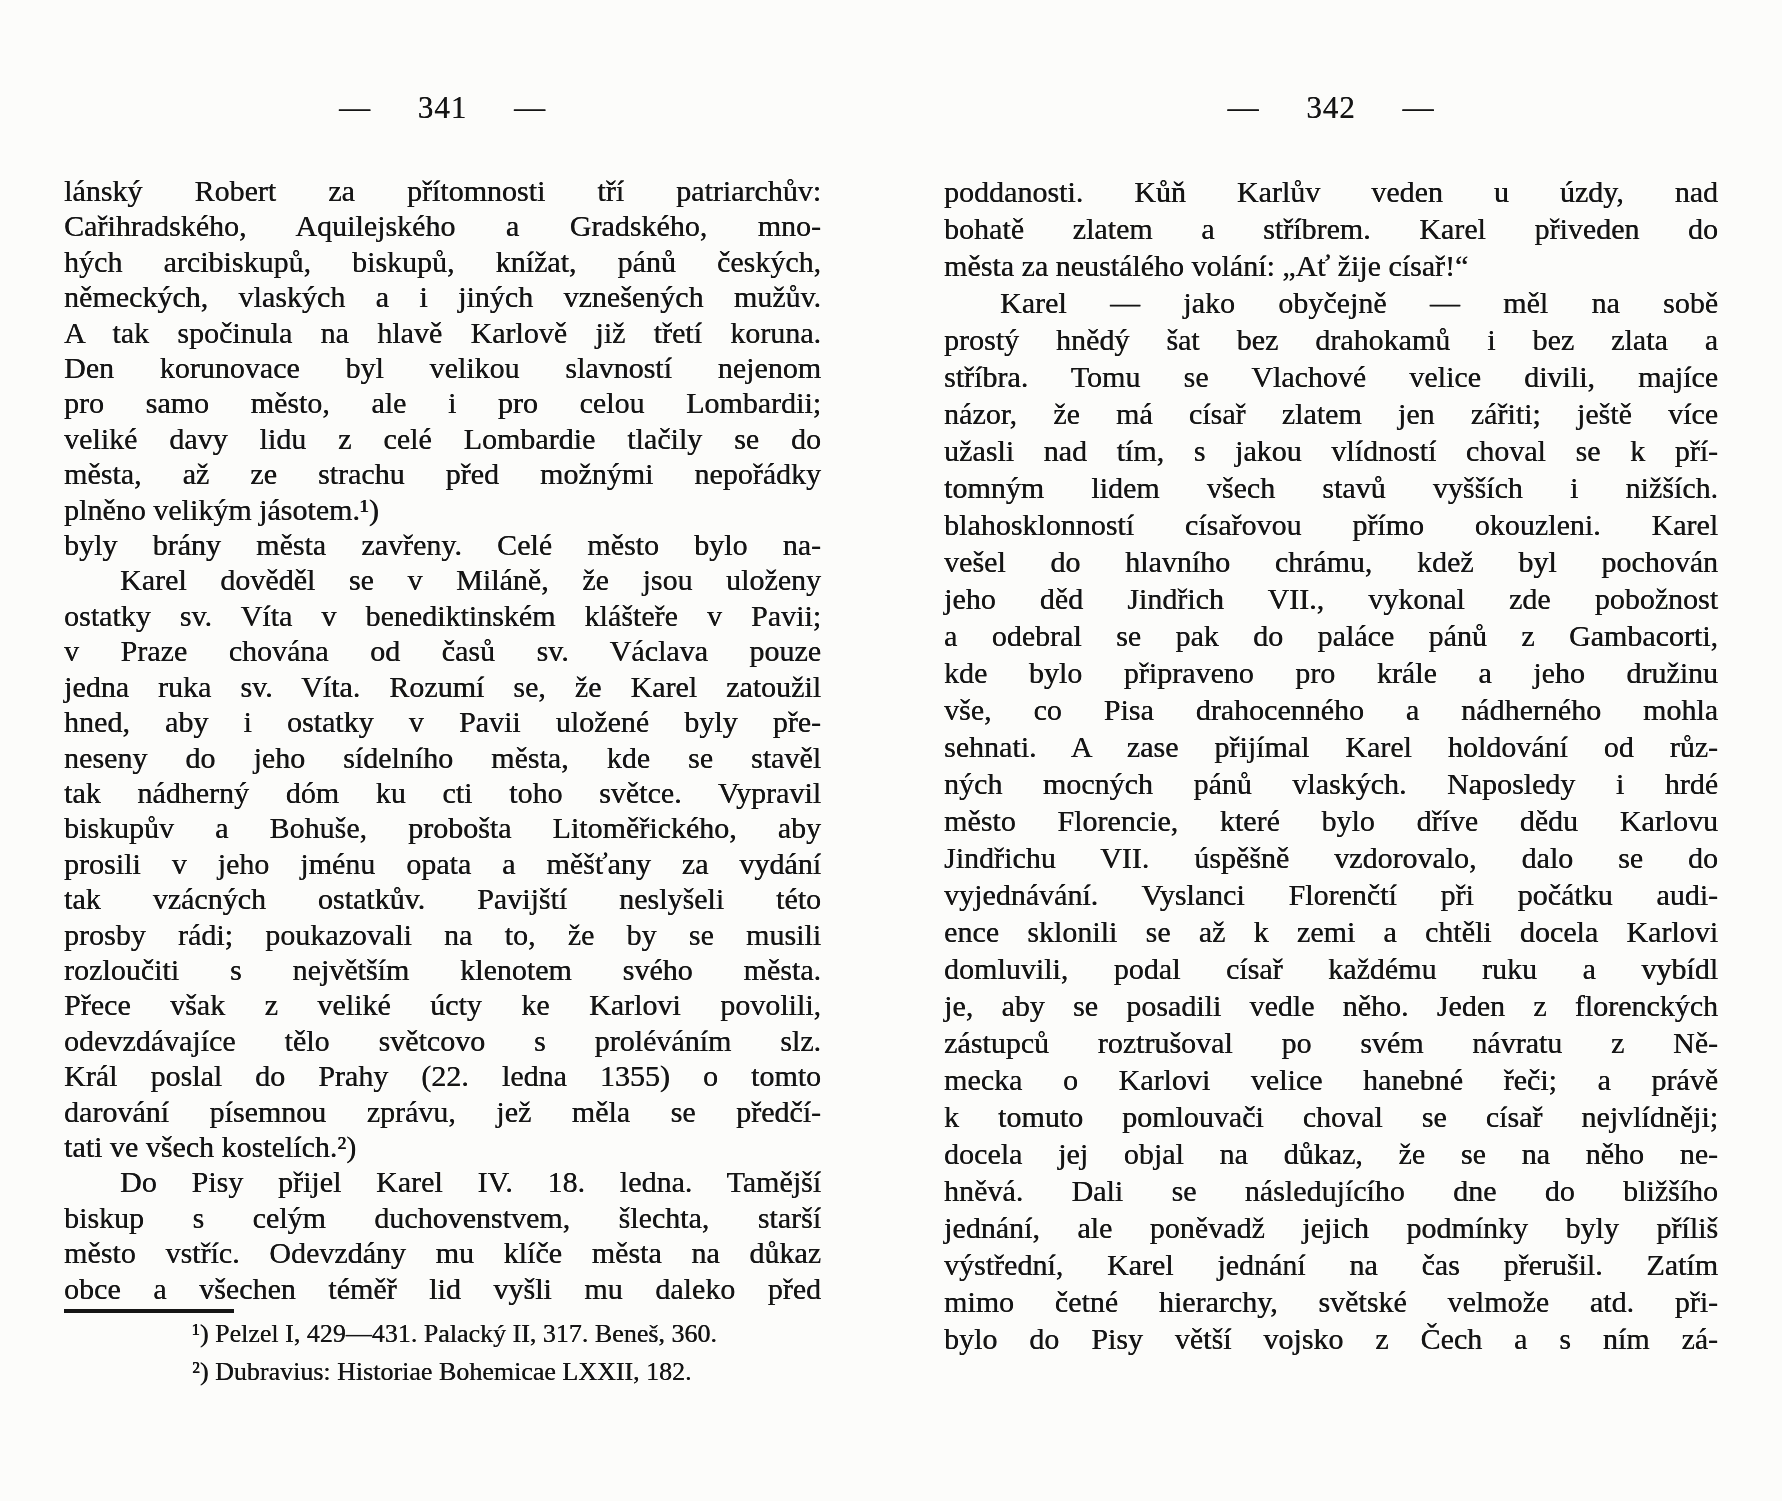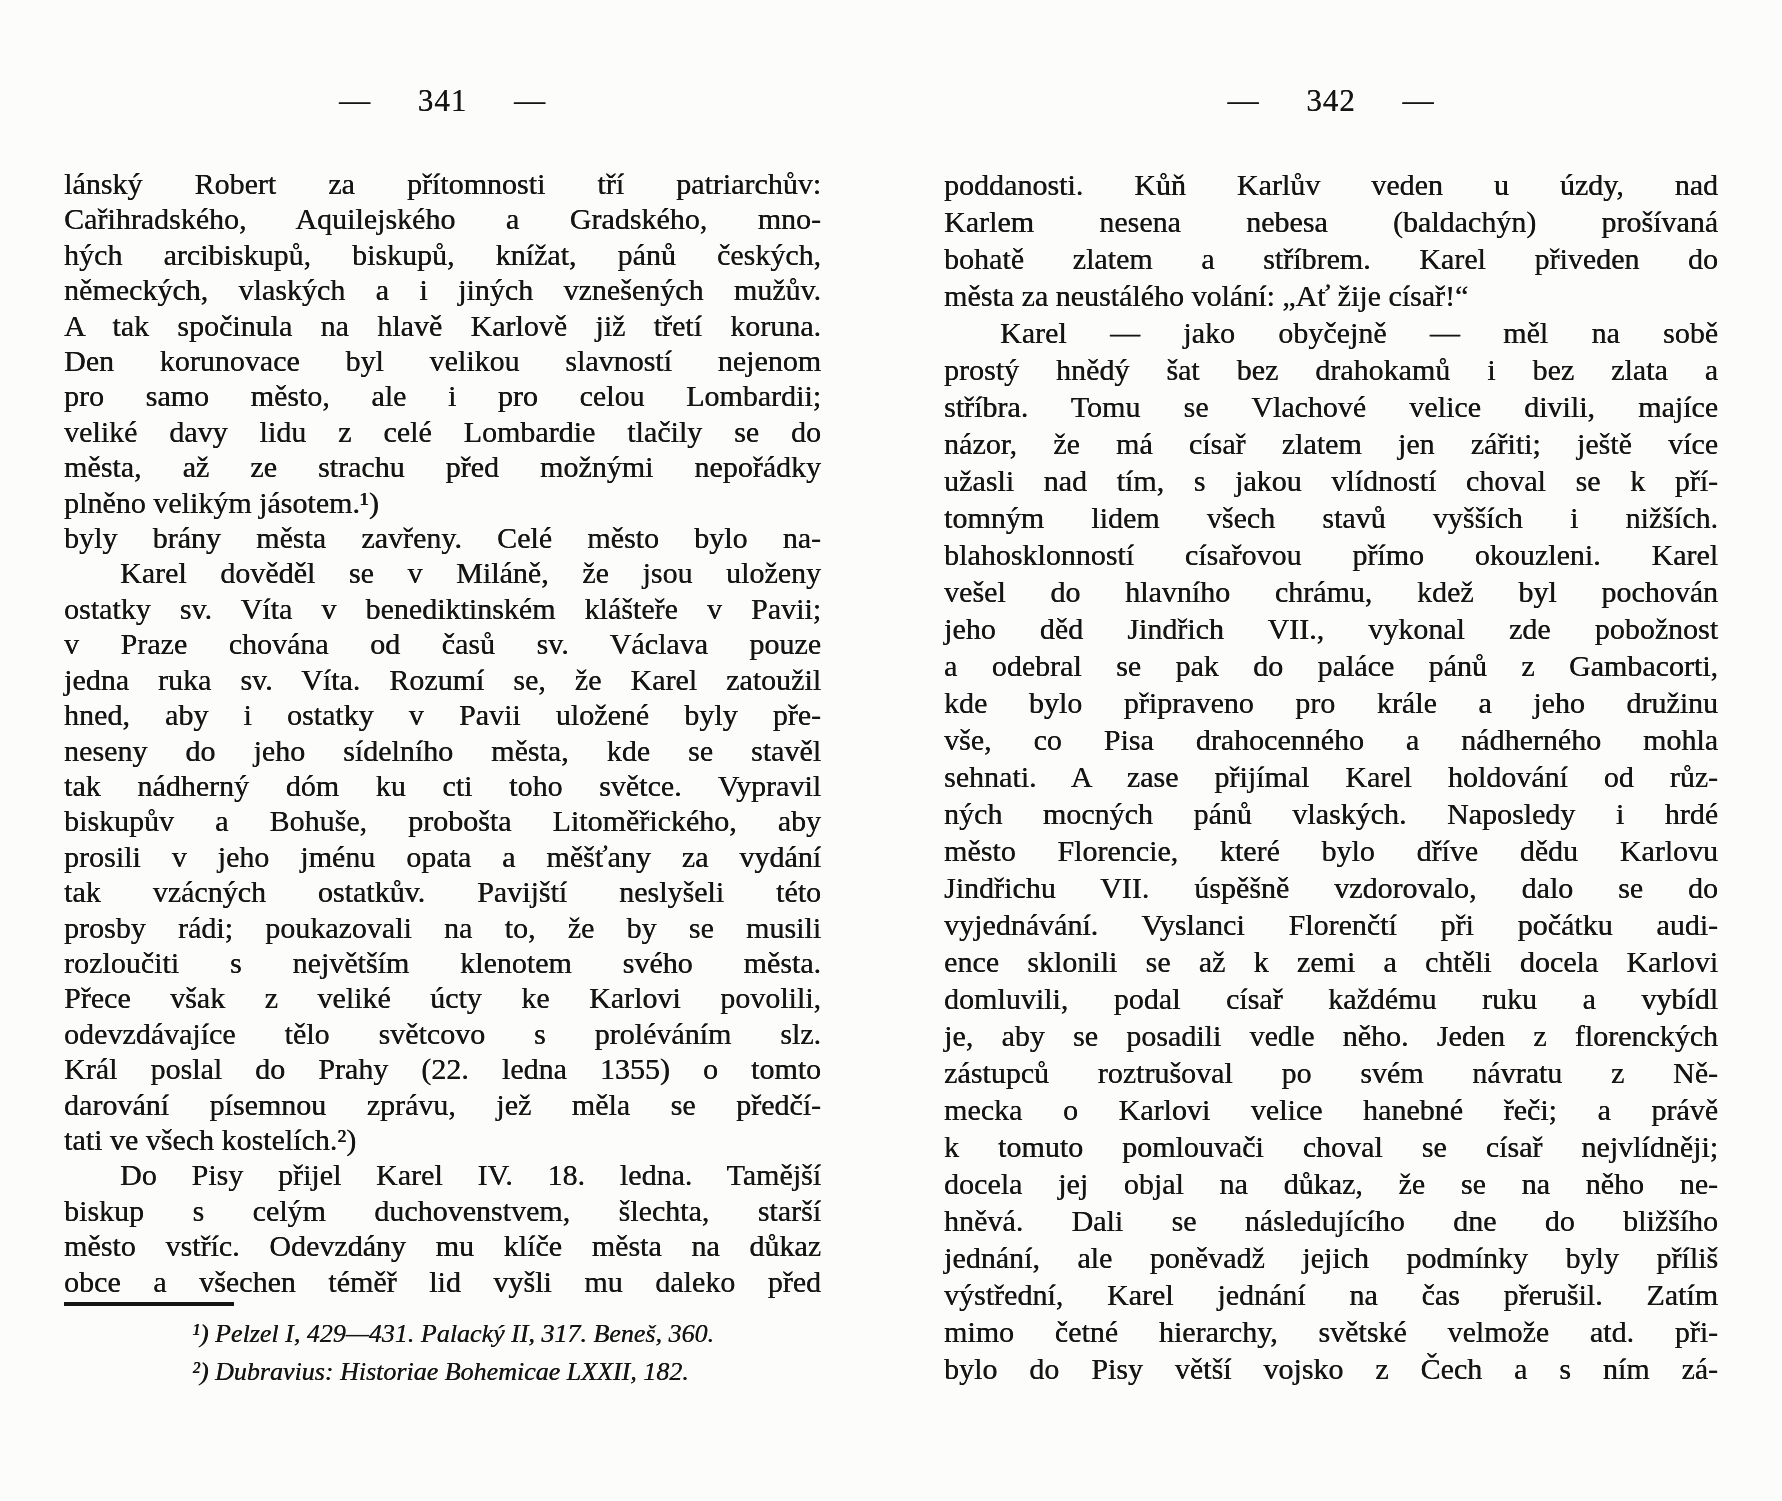--- a/index.html
+++ b/index.html
@@ -5,21 +5,21 @@
   html,body { margin:0; padding:0; background:#e8e8e6; }
   .sheet {
     position:relative;
     width:1782px; height:1501px;
     background:#fcfcfa;
     font-family:"Liberation Serif","DejaVu Serif",serif;
     color:#151515;
     overflow:hidden;
     text-shadow:0.35px 0 0 currentColor; 
   }
-  .page { position:absolute; top:0; }
+  .page { position:absolute; top:7px; }
   .page-left  { left:64px;  width:757px; }
   .page-right { left:944px; width:774px; }
 
   .running-head {
     margin-top:82px;
     text-align:center;
     font-size:31px;
     line-height:38px;
     word-spacing:38px;
     letter-spacing:1px;
@@ -35,21 +35,21 @@
   .page-left  .line { line-height:35.4px; }
   .page-right .line { line-height:37px; }
   .line.indent   { text-indent:56px; }
   .line.para-end { text-align-last:left; }
 
   .footnote-rule {
     margin-top:3px;
     width:170px; height:4px;
     background:#151515;
   }
-  .footnotes { margin-top:9px; padding-left:128px;font-style:italic; }
+  .footnotes { margin-top:2px; padding-left:128px; }
   .fn-line {
     font-size:26px;
     line-height:38px;
     text-align:left;
   }
 </style>
 </head>
 <body>
 
 <div class="sheet">
@@ -94,21 +94,20 @@
     <div class="footnotes">
       <div class="fn-line">¹) Pelzel I, 429—431. Palacký II, 317. Beneš, 360.</div>
       <div class="fn-line">²) Dubravius: Historiae Bohemicae LXXII, 182.</div>
     </div>
   </div>
 
   <div class="page page-right">
     <div class="running-head">— 342 —</div>
     <div class="body-text">
         <div class="line">poddanosti. Kůň Karlův veden u úzdy, nad</div>
-        <div class="line">Karlem nesena nebesa (baldachýn) prošívaná</div>
         <div class="line">bohatě zlatem a stříbrem. Karel přiveden do</div>
         <div class="line para-end">města za neustálého volání: „Ať žije císař!“</div>
         <div class="line indent">Karel — jako obyčejně — měl na sobě</div>
         <div class="line">prostý hnědý šat bez drahokamů i bez zlata a</div>
         <div class="line">stříbra. Tomu se Vlachové velice divili, majíce</div>
         <div class="line">názor, že má císař zlatem jen zářiti; ještě více</div>
         <div class="line">užasli nad tím, s jakou vlídností choval se k pří-</div>
         <div class="line">tomným lidem všech stavů vyšších i nižších.</div>
         <div class="line">blahosklonností císařovou přímo okouzleni. Karel</div>
         <div class="line">vešel do hlavního chrámu, kdež byl pochován</div>

